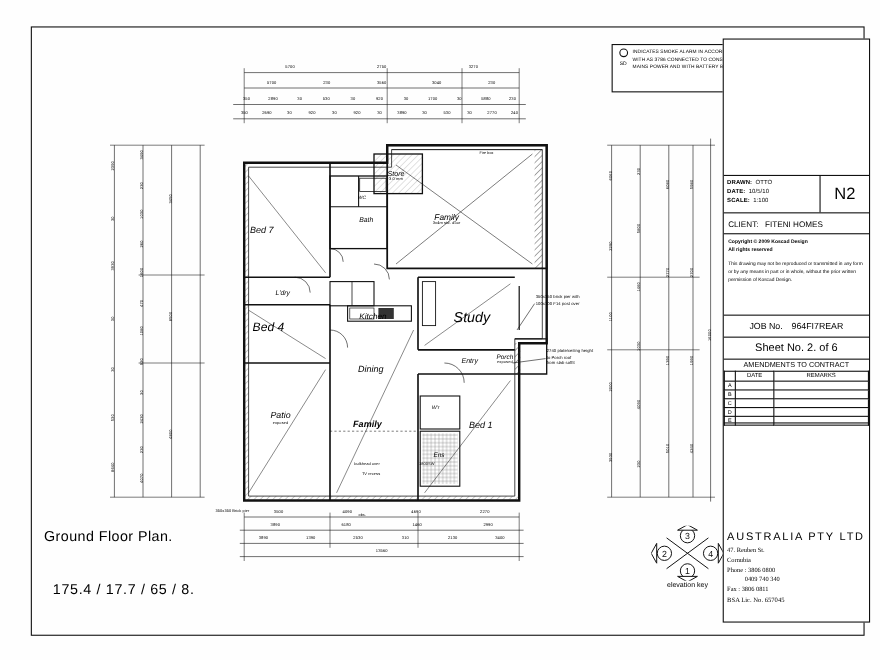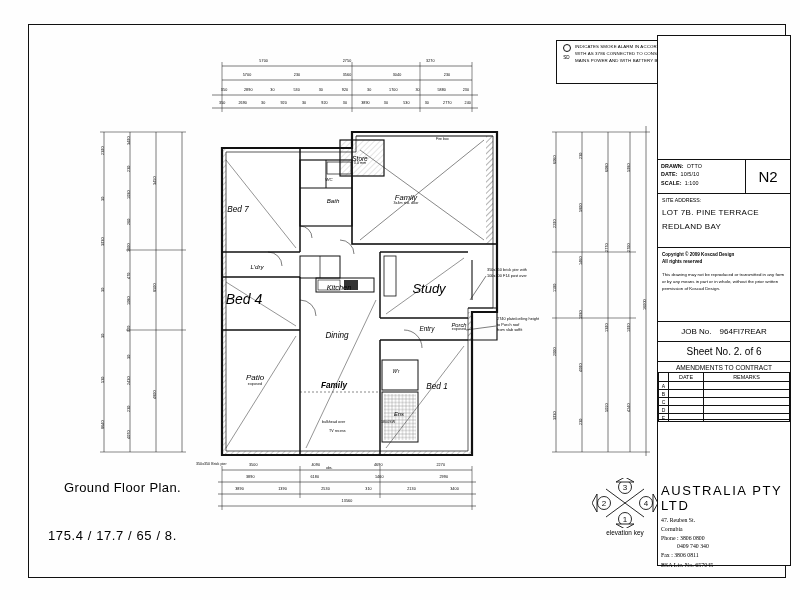--- a/index.html
+++ b/index.html
@@ -36,38 +36,38 @@
   .amt th{font-weight:400;font-size:5.4px;height:8px;}
   .amt .cL{width:9px;text-align:center;}
   .amt .cD{width:34px;}
   .tb-logo{position:absolute;left:0;right:0;bottom:0;height:84px;padding:3px;box-sizing:border-box;}
   .logo-wrap{display:flex;align-items:center;gap:1px;}
   .logo-mark{width:34px;height:26px;background:#1b1b1b;border-radius:2px;position:relative;flex:none;}
   .logo-mark:before{content:"";position:absolute;left:6px;top:4px;width:17px;height:17px;border:3px solid #fff;border-radius:50%;}
   .logo-mark:after{content:"";position:absolute;left:19px;top:2px;width:10px;height:10px;border:2px solid #fff;border-radius:50%;}
   .logo-txt{font-size:16px;font-weight:700;letter-spacing:-.5px;line-height:1;}
   .logo-txt .s{font-weight:400;}
-  .logo-sub{font-size:13px;letter-spacing:1.6px;margin-top:-1px;}
+  .logo-sub{font-size:10px;letter-spacing:1.6px;margin-top:-1px;}
   .addr{font-size:5.8px;line-height:1.52;margin-top:3px;font-family:"Liberation Serif",serif;}
   .addr .ind{padding-left:16px;}
   .bsa{font-size:6px;margin-top:2px;font-family:"Liberation Serif",serif;}
 
   
   .sanote{position:absolute;left:556px;top:40px;width:126px;height:44px;border:1px solid #111;background:#fff;padding:3px 4px;box-sizing:border-box;display:flex;gap:3px;}
   .sa-sym{font-size:4.6px;line-height:1.5;text-align:center;width:11px;flex:none;}
   .sa-sym .c{display:inline-block;width:6px;height:6px;border:1px solid #111;border-radius:50%;}
   .sa-txt{font-size:4.4px;line-height:1.58;letter-spacing:.1px;}
 
   
   .elev{position:absolute;left:592px;top:478px;width:66px;height:64px;}
   .elev svg{display:block;}
   .elev .cap{text-align:center;font-size:6.4px;margin-top:1px;}
 
   
-  .cap-plan{left:64px;top:481px;font-size:13px;letter-spacing:.4px;}
+  .cap-plan{left:40px;top:481px;font-size:13px;letter-spacing:.4px;}
   .cap-areas{left:48px;top:529px;font-size:13px;letter-spacing:.6px;}
 
   
   .plan{position:absolute;left:0;top:0;width:800px;height:600px;pointer-events:none;}
   .rm{position:absolute;font-style:italic;text-align:center;line-height:1.1;}
   .rm .n{display:block;}
   .rm .sub{display:block;font-size:3.6px;font-style:normal;letter-spacing:.1px;}
   .note{position:absolute;font-size:3.8px;line-height:1.45;letter-spacing:.05px;}
   .dim{position:absolute;font-size:3.7px;letter-spacing:.1px;white-space:nowrap;}
   .dimv{position:absolute;font-size:3.7px;letter-spacing:.1px;white-space:nowrap;transform-origin:0 0;transform:rotate(-90deg);}
@@ -229,21 +229,21 @@
 
       <line x1="470" y1="300" x2="486" y2="276"></line>
       <line x1="466" y1="330" x2="496" y2="326"></line>
     </g>
   </svg>
 
   <div id="room-layer">
       <div class="rm" style="left: 208px; top: 205px; width: 60px; font-size: 8.2px;">
         <span class="n">Bed 7</span>
       </div>
-      <div class="rm" style="left: 214px; top: 292px; width: 60px; font-size: 14px;">
+      <div class="rm" style="left: 214px; top: 292px; width: 60px; font-size: 11px;">
         <span class="n">Bed 4</span>
       </div>
       <div class="rm" style="left: 407px; top: 382px; width: 60px; font-size: 8.2px;">
         <span class="n">Bed 1</span>
       </div>
       <div class="rm" style="left: 399px; top: 282px; width: 60px; font-size: 13px; font-style: italic;">
         <span class="n">Study</span>
       </div>
       <div class="rm" style="left: 304px; top: 381px; width: 60px; font-size: 8.2px; font-weight: bold;">
         <span class="n">Family</span>
@@ -448,26 +448,26 @@
         <div class="kv">
           <b>SCALE:</b>
           <span>1:100</span>
         </div>
       </div>
       <div class="right">
         <span class="rev">N2</span>
       </div>
     </div>
 
-
-    <div class="tb-row tb-site">
-      <div class="lbl">SITE ADDRESS:</div>
-      <div class="ln">LOT 7B. PINE TERRACE</div>
-      <div class="ln">REDLAND BAY</div>
-    </div>
+    <div class="tb-row tb-client">
+      <span>CLIENT:</span>
+      <span style="width:6px"></span>
+      <span>FITENI HOMES</span>
+    </div>
+
 
     <div class="tb-row tb-copy">
       <div class="c1">Copyright © 2009 Koscad Design</div>
       <div class="c1">All rights reserved</div>
       <div class="c2">This drawing may not be reproduced or transmitted in any form or by any means in part or in whole, without the prior written permission of Koscad Design.</div>
     </div>
 
     <div class="tb-row tb-job">
       <span>JOB No.</span>
       <span>964FI7REAR</span>

